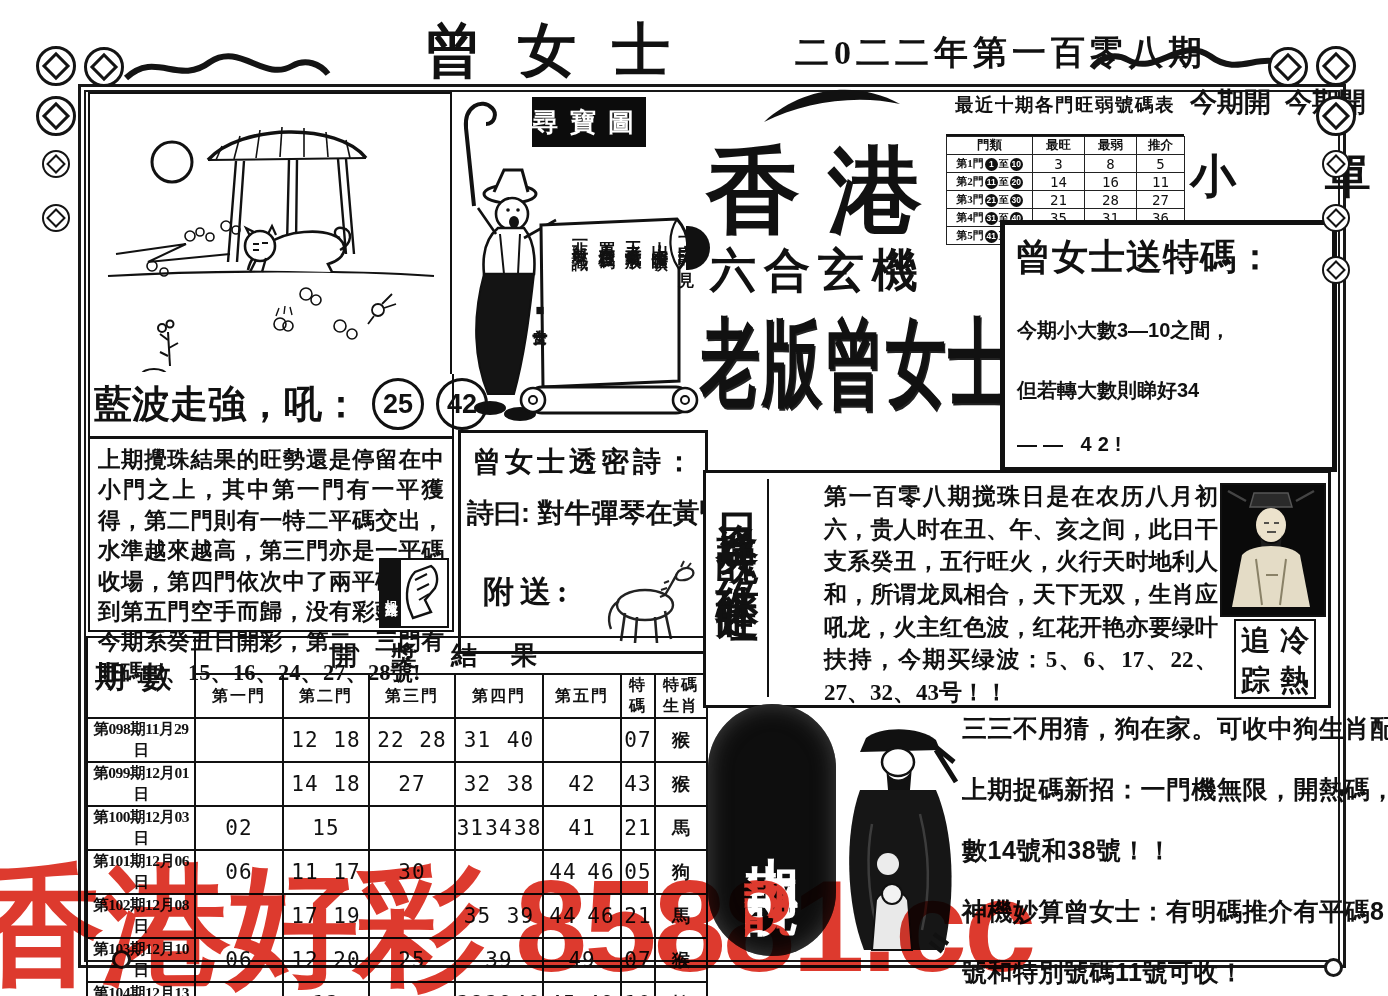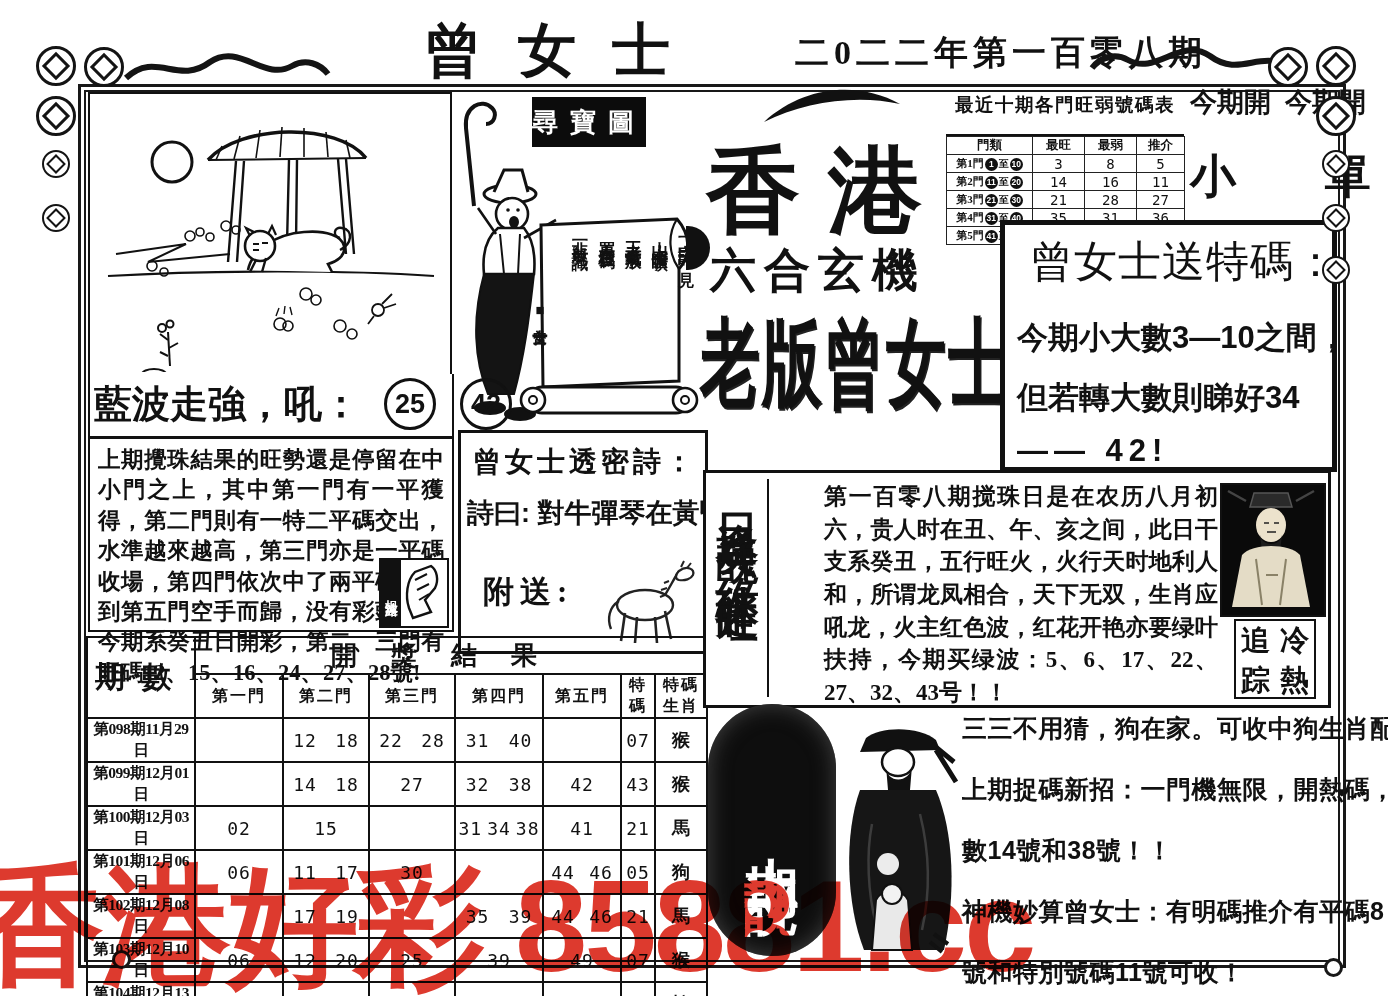--- a/index.html
+++ b/index.html
@@ -43,41 +43,41 @@
   .poem-title{position:absolute;left:12px;top:10px;font-size:28px;font-weight:700;letter-spacing:4px;
      font-family:"Liberation Serif",serif;}
   .poem-line{position:absolute;left:6px;top:62px;font-size:27px;font-weight:900;letter-spacing:0px;
      font-family:"Liberation Sans",sans-serif;white-space:nowrap;}
   .poem-gift{position:absolute;left:22px;top:138px;font-size:31px;font-weight:700;letter-spacing:6px;}
   .horse{position:absolute;right:6px;bottom:4px;}
 
   
   .blue-box{position:absolute;left:88px;top:374px;width:362px;height:256px;border-left:2.5px solid #111;
             border-right:2.5px solid #111;border-bottom:2.5px solid #111;background:#fff;}
-  .blue-head{display:flex;align-items:center;gap:24px;padding:4px 2px 6px 4px;border-bottom:3px solid #111;}
+  .blue-head{display:flex;align-items:center;gap:12px;padding:4px 2px 6px 4px;border-bottom:3px solid #111;}
   .blue-head-text{font-size:38px;font-weight:900;font-family:"Liberation Sans",sans-serif;letter-spacing:0px;white-space:nowrap;}
   .ball{width:46px;height:46px;border:3.5px solid #111;border-radius:50%;display:flex;align-items:center;
         justify-content:center;font-size:27px;font-weight:900;font-family:"Liberation Sans",sans-serif;flex:0 0 auto;}
   .blue-body{padding:6px 8px 0 8px;font-size:22.5px;font-weight:700;line-height:1.35;text-align:justify;
              font-family:"Liberation Serif",serif;}
   .stamp{position:absolute;right:3px;bottom:2px;width:66px;height:66px;border:2.5px solid #111;background:#fff;display:flex;}
   .stamp-strip{width:20px;background:#111;color:#fff;writing-mode:vertical-rl;font-size:13px;font-weight:700;
                display:flex;align-items:center;justify-content:center;letter-spacing:2px;}
 
   
   .results{position:absolute;left:86px;top:636px;width:620px;}
   .results table{border-collapse:collapse;width:620px;table-layout:fixed;}
   .results th,.results td{border:2.5px solid #111;padding:0;text-align:center;overflow:hidden;}
   .th-issue{font-size:30px;font-weight:700;letter-spacing:16px;font-family:"Liberation Serif",serif;}
   .th-group{font-size:26px;font-weight:700;letter-spacing:34px;height:32px;font-family:"Liberation Serif",serif;}
   .door-h{font-size:16px;font-weight:700;height:24px;font-family:"Liberation Serif",serif;letter-spacing:2px;}
   .issue-cell{font-size:15.5px;font-weight:700;text-align:left;padding-left:2px;letter-spacing:-0.5px;
               font-family:"Liberation Serif",serif;height:26px;}
   .door-wrap{display:flex;justify-content:space-around;align-items:center;width:100%;}
-  .num{font-family:"DejaVu Sans Mono",monospace;font-size:18px;letter-spacing:1px;}
+  .num{font-family:"DejaVu Sans Mono",monospace;font-size:21px;letter-spacing:1px;}
   .sp-cell .num,.sp-cell .cnum{margin:0 auto;}
   .zo-cell{font-size:18px;font-weight:700;font-family:"Liberation Serif",serif;}
 
   
   .crescent{position:absolute;left:756px;top:80px;}
   .halfblob{position:absolute;left:686px;top:226px;width:24px;height:44px;background:#111;
             border-radius:0 44px 44px 0;}
   .brand{position:absolute;left:706px;top:128px;font-size:94px;font-weight:900;letter-spacing:28px;
          font-family:"Liberation Serif",serif;white-space:nowrap;}
   .brand-sub{position:absolute;left:710px;top:240px;font-size:46px;font-weight:900;letter-spacing:8px;
@@ -101,23 +101,23 @@
   .mini-val{font-family:"DejaVu Sans Mono",monospace;font-size:14px;}
 
   
   .this-period{position:absolute;left:1190px;top:84px;width:150px;}
   .tp-labels{display:flex;gap:14px;font-size:27px;font-weight:900;font-family:"Liberation Sans",sans-serif;white-space:nowrap;}
   .tp-value{margin-top:26px;font-size:46px;font-weight:900;letter-spacing:38px;white-space:nowrap;
             font-family:"Liberation Sans",sans-serif;}
 
   
   .special-box{position:absolute;left:1000px;top:220px;width:327px;height:242px;border:5px solid #111;background:#fff;}
-  .sp-title{position:absolute;left:10px;top:8px;font-size:43px;font-weight:400;letter-spacing:1px;
-            font-family:"Liberation Sans",sans-serif;white-space:nowrap;margin-left:15px;}
-  .sp-line{position:absolute;left:12px;font-size:31px;font-weight:800;font-family:"Liberation Sans",sans-serif;white-space:nowrap;}
+  .sp-title{position:absolute;left:10px;top:8px;font-size:36px;font-weight:700;letter-spacing:1px;
+            font-family:"Liberation Sans",sans-serif;white-space:nowrap;}
+  .sp-line{position:absolute;left:12px;font-size:20px;font-weight:800;font-family:"Liberation Sans",sans-serif;white-space:nowrap;}
   .sp-line1{top:92px;}
   .sp-line2{top:152px;text-align:right;}
   .sp-line3{top:208px;letter-spacing:6px;}
 
   
   .green-band{position:absolute;left:703px;top:470px;width:622px;height:232px;border:3.5px solid #111;background:#fff;}
   .vheads{position:absolute;left:8px;top:6px;height:218px;writing-mode:vertical-rl;font-size:43px;font-weight:900;
           letter-spacing:10px;line-height:1.1;font-family:"Liberation Sans",sans-serif;border-right:2.5px solid #111;
           padding-right:6px;}
   .gb-body{position:absolute;left:118px;top:8px;width:394px;font-size:23px;font-weight:700;line-height:1.42;

